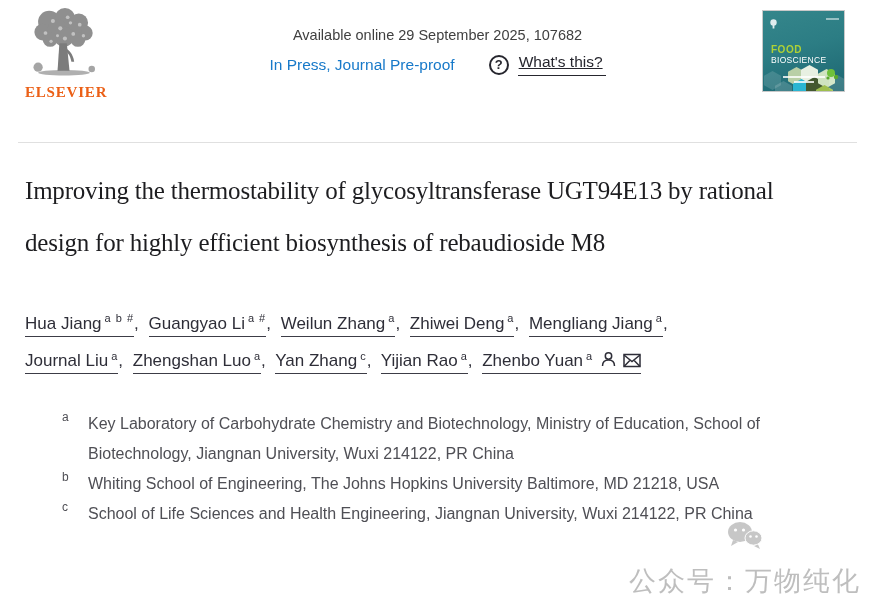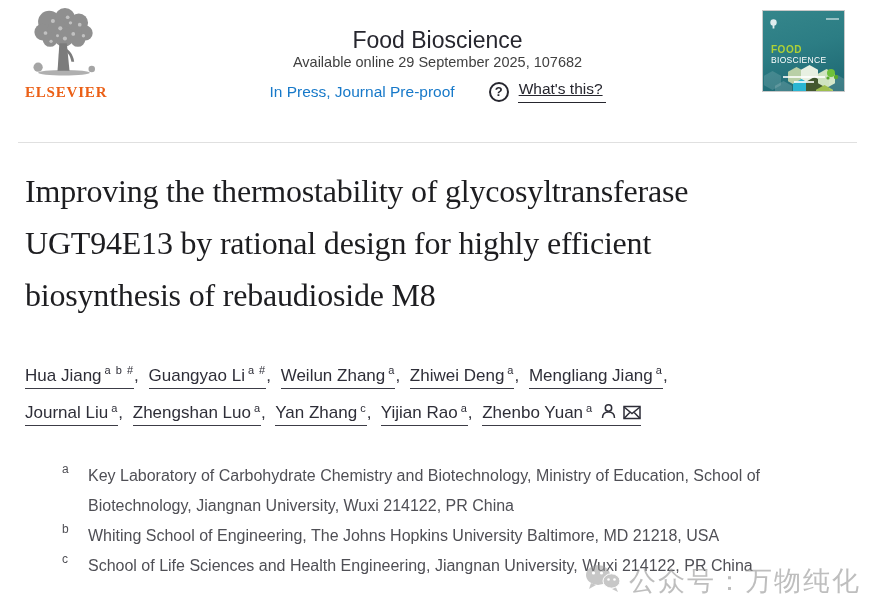--- a/index.html
+++ b/index.html
@@ -42,21 +42,21 @@
   .cover-textline { position: absolute; left: 50%; transform: translateX(-50%); height: 2px; background: rgba(255,255,255,0.8); }
   .cover-molecule { position: absolute; right: 5px; bottom: 6px; }
 
   
   .divider { border-top: 1px solid #e0e0e0; margin: 0 18px; }
 
   
   .article { padding: 22px 25px 0 25px; }
   .article-title {
     font-family: "Liberation Serif", serif; font-weight: 500;
-    font-size: 32px; line-height: 52px; color: #1d1d20; max-width: 762px;
+    font-size: 25px; line-height: 52px; color: #1d1d20; max-width: 762px;
     letter-spacing: -0.2px;
   }
 
   .authors { margin-top: 33px; max-width: 742px; font-size: 17px; line-height: 32px; color: #2e2e38; }
   .author { white-space: nowrap; border-bottom: 1.5px solid #3c3c46; padding-bottom: 3px; cursor: pointer; }
   .author sup { font-size: 11px; color: #2e2e38; letter-spacing: 1px; margin-left: 3px; }
   .sep { margin-right: 5px; }
   .author-icons { display: inline-flex; gap: 6px; margin-left: 7px; vertical-align: -2px; }
   .author-icons svg { cursor: pointer; }
 
@@ -64,21 +64,21 @@
   .affiliations { margin-top: 30px; padding-left: 37px; }
   .affiliation { display: flex; align-items: flex-start; }
   .affiliation .aff-label {
     font-size: 12px; color: #4f4f55; width: 26px; flex: 0 0 26px;
     position: relative; top: 1px;
   }
   .affiliation .aff-text { font-size: 16px; line-height: 30px; color: #4f4f55; max-width: 720px; }
 
   
   .watermark { position: absolute; right: 14px; bottom: 12px; display: flex; align-items: center; gap: 8px;
-    pointer-events: none; }
+    pointer-events: none; flex-direction: column; }
   .watermark-text { font-size: 27px; color: rgba(150,150,150,0.62); letter-spacing: 2px; white-space: nowrap; }
 </style>
 </head>
 <body>
 
 <div class="banner">
 
   <div class="elsevier-logo">
     <span>
       <svg width="74" height="74" viewBox="0 0 80 80">
@@ -111,21 +111,20 @@
         <path d="M38 42 C45 44 50 50 51 58 L48 58 C47 51 43 46 38 45 Z" fill="#7c7c7c"></path>
         <ellipse cx="40" cy="70" rx="28" ry="3" fill="#8f8f8f" opacity="0.7"></ellipse>
         <circle cx="12" cy="64" r="5" fill="#8f8f8f" opacity="0.8"></circle>
         <circle cx="70" cy="66" r="3.5" fill="#8f8f8f" opacity="0.8"></circle>
       </svg>
     </span>
     <div class="elsevier-wordmark">ELSEVIER</div>
   </div>
 
   <div class="banner-center">
-    <div class="journal-title">Food Bioscience</div>
     <div class="available-line">Available online 29 September 2025, 107682</div>
     <div class="links-row">
       <span class="inpress-link">In Press, Journal Pre-proof</span>
       <span class="q-icon">?</span>
       <span class="whats-this">What's this?</span>
     </div>
   </div>
 
   <div class="cover">
     <span class="cover-minilogo">

